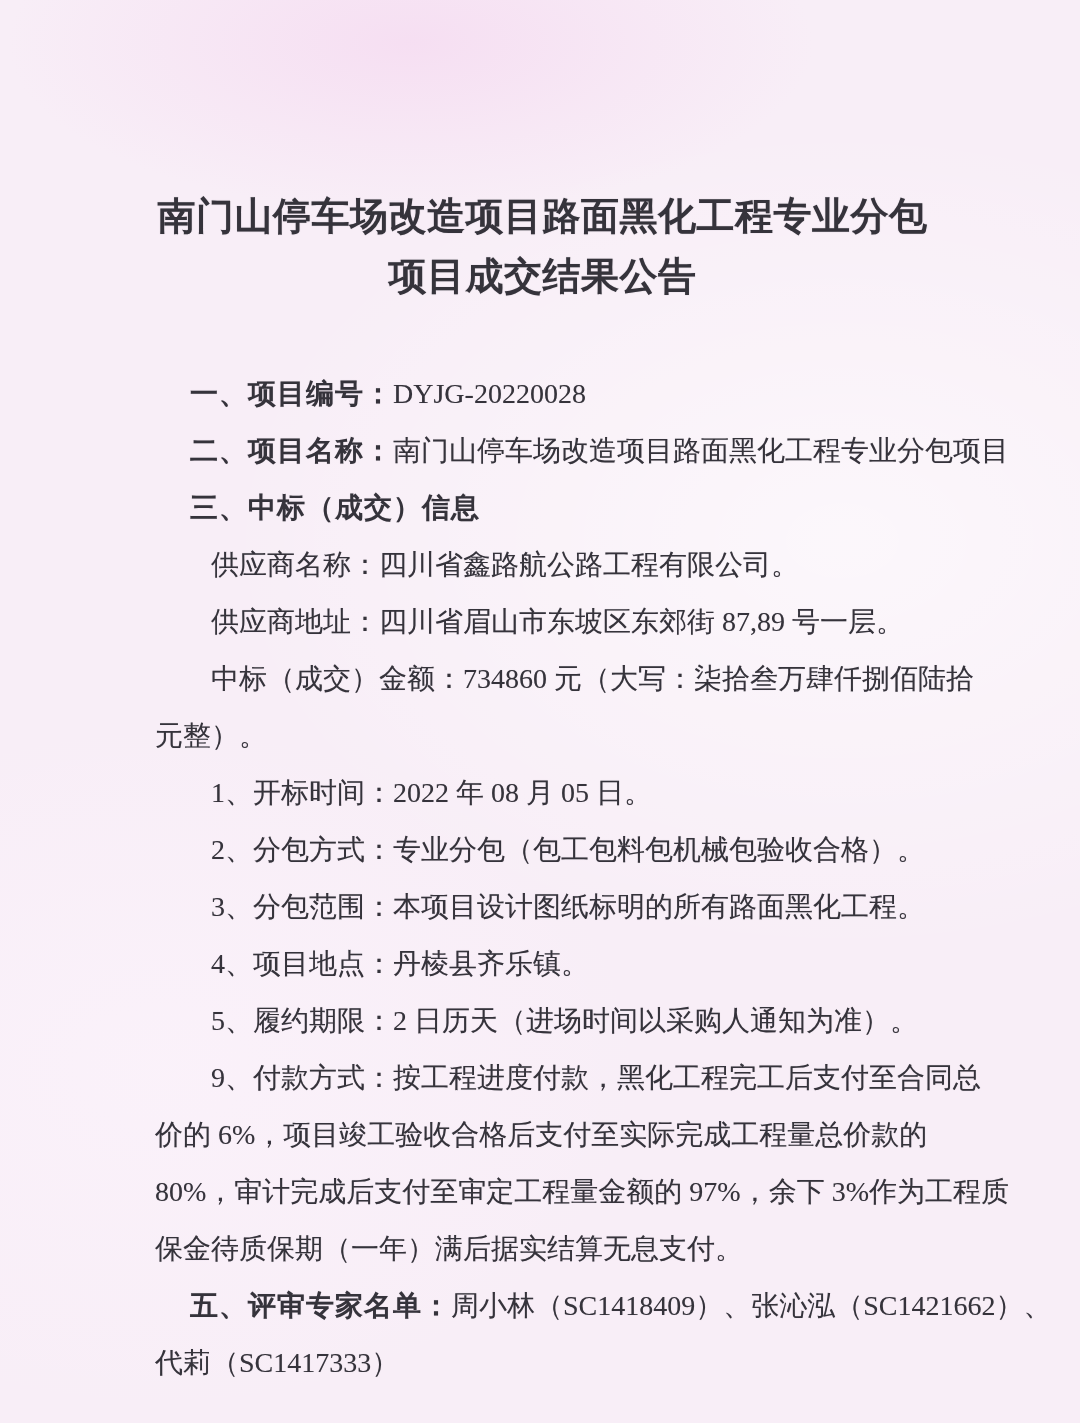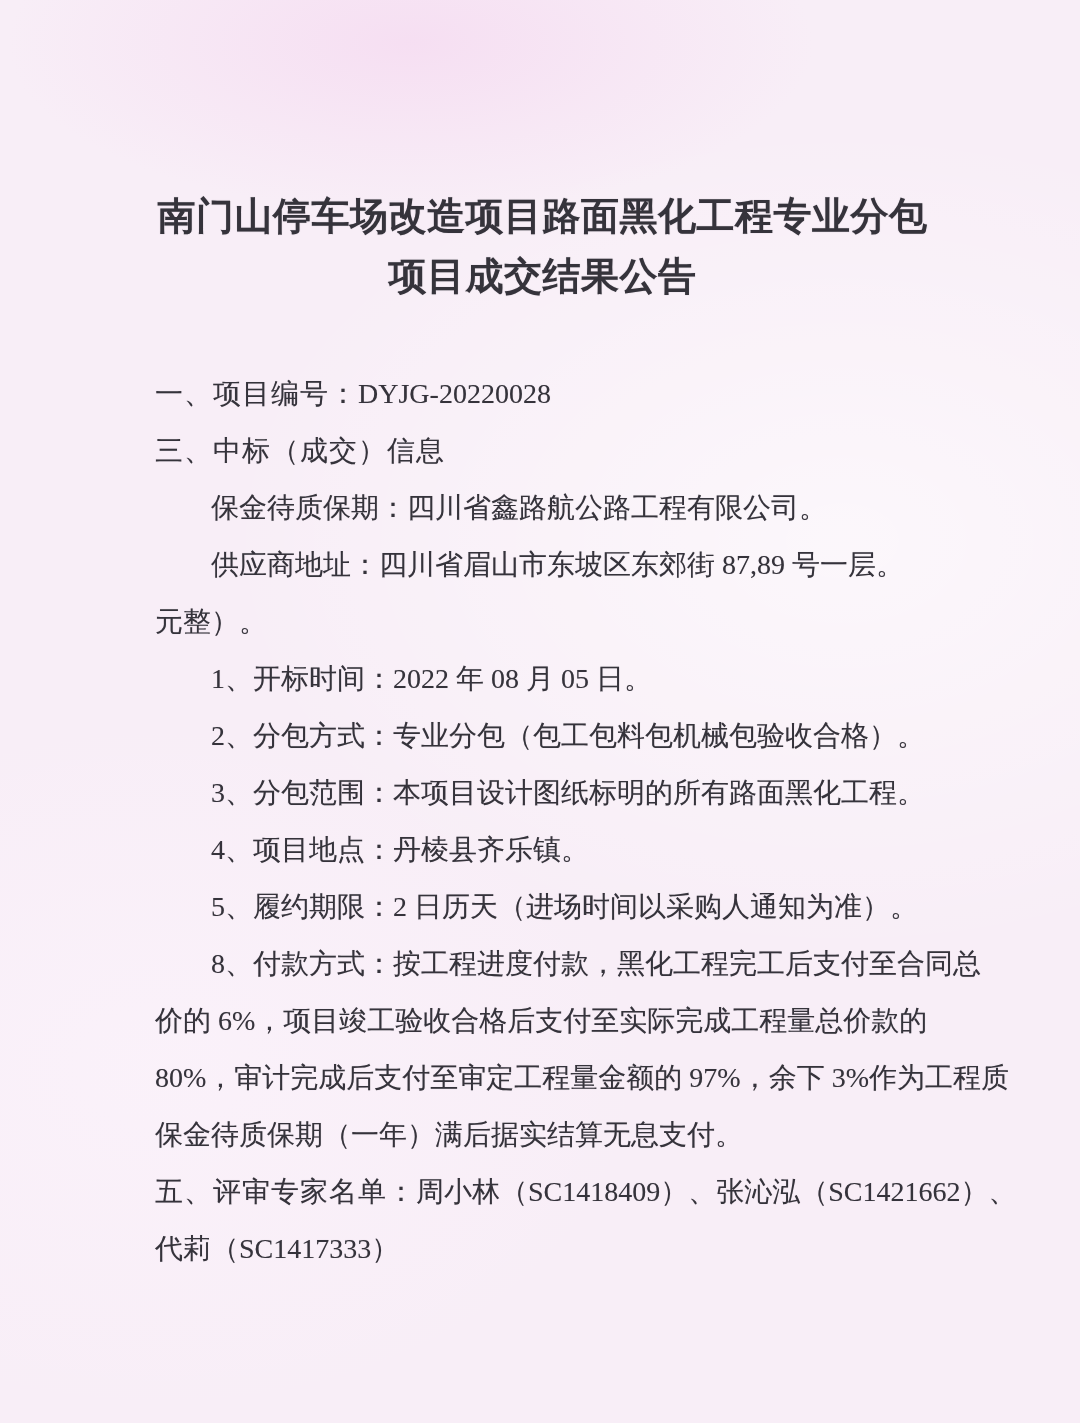--- a/index.html
+++ b/index.html
@@ -38,61 +38,64 @@
     font-size: 28px;
     line-height: 57px;
     white-space: nowrap;
     text-shadow: 0 0 0.7px rgba(53,51,59,0.3);
   }
 
   .body-line.indent { text-indent: 56px; }
 
   .lbl {
     font-family: "Liberation Sans", "DejaVu Sans", sans-serif;
-    font-weight: 400;
+    font-weight: 700;
     letter-spacing: 1px;
+    margin-left: 35px;
   }
 </style>
 </head>
 <body>
 
 <div class="page">
   <div class="content">
 
     <div class="doc-title">
       <div>南门山停车场改造项目路面黑化工程专业分包</div>
       <div>项目成交结果公告</div>
     </div>
 
     <div class="doc-body">
 
       <div class="body-line"><span class="lbl">一、项目编号：</span><span>DYJG-20220028</span></div>
 
+      <div class="body-line"><span class="lbl">二、项目名称：</span><span>南门山停车场改造项目路面黑化工程专业分包项目</span></div>
 
       <div class="body-line"><span class="lbl">三、中标（成交）信息</span><span></span></div>
 
-      <div class="body-line indent"><span>保金待质保期：四川省鑫路航公路工程有限公司。</span></div>
+      <div class="body-line indent"><span>供应商名称：四川省鑫路航公路工程有限公司。</span></div>
 
       <div class="body-line indent"><span>供应商地址：四川省眉山市东坡区东郊街 87,89 号一层。</span></div>
 
+      <div class="body-line indent"><span>中标（成交）金额：734860 元（大写：柒拾叁万肆仟捌佰陆拾</span></div>
 
       <div class="body-line"><span>元整）。</span></div>
 
 
       <div class="body-line indent"><span>1、开标时间：2022 年 08 月 05 日。</span></div>
 
       <div class="body-line indent"><span>2、分包方式：专业分包（包工包料包机械包验收合格）。</span></div>
 
       <div class="body-line indent"><span>3、分包范围：本项目设计图纸标明的所有路面黑化工程。</span></div>
 
       <div class="body-line indent"><span>4、项目地点：丹棱县齐乐镇。</span></div>
 
       <div class="body-line indent"><span>5、履约期限：2 日历天（进场时间以采购人通知为准）。</span></div>
 
-      <div class="body-line indent"><span>8、付款方式：按工程进度付款，黑化工程完工后支付至合同总</span></div>
+      <div class="body-line indent"><span>9、付款方式：按工程进度付款，黑化工程完工后支付至合同总</span></div>
 
       <div class="body-line"><span>价的 6%，项目竣工验收合格后支付至实际完成工程量总价款的</span></div>
 
       <div class="body-line"><span>80%，审计完成后支付至审定工程量金额的 97%，余下 3%作为工程质</span></div>
 
       <div class="body-line"><span>保金待质保期（一年）满后据实结算无息支付。</span></div>
 
       <div class="body-line"><span class="lbl">五、评审专家名单：</span><span>周小林（SC1418409）、张沁泓（SC1421662）、</span></div>
 
       <div class="body-line"><span>代莉（SC1417333）</span></div>

